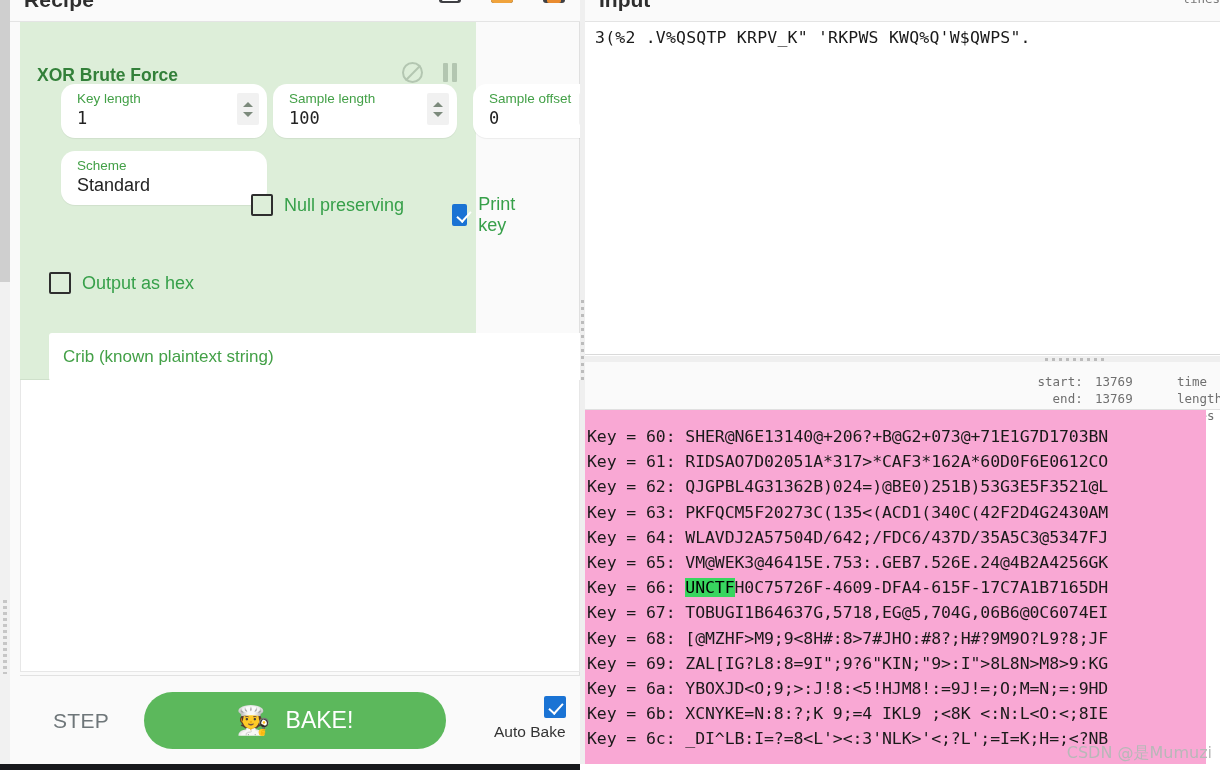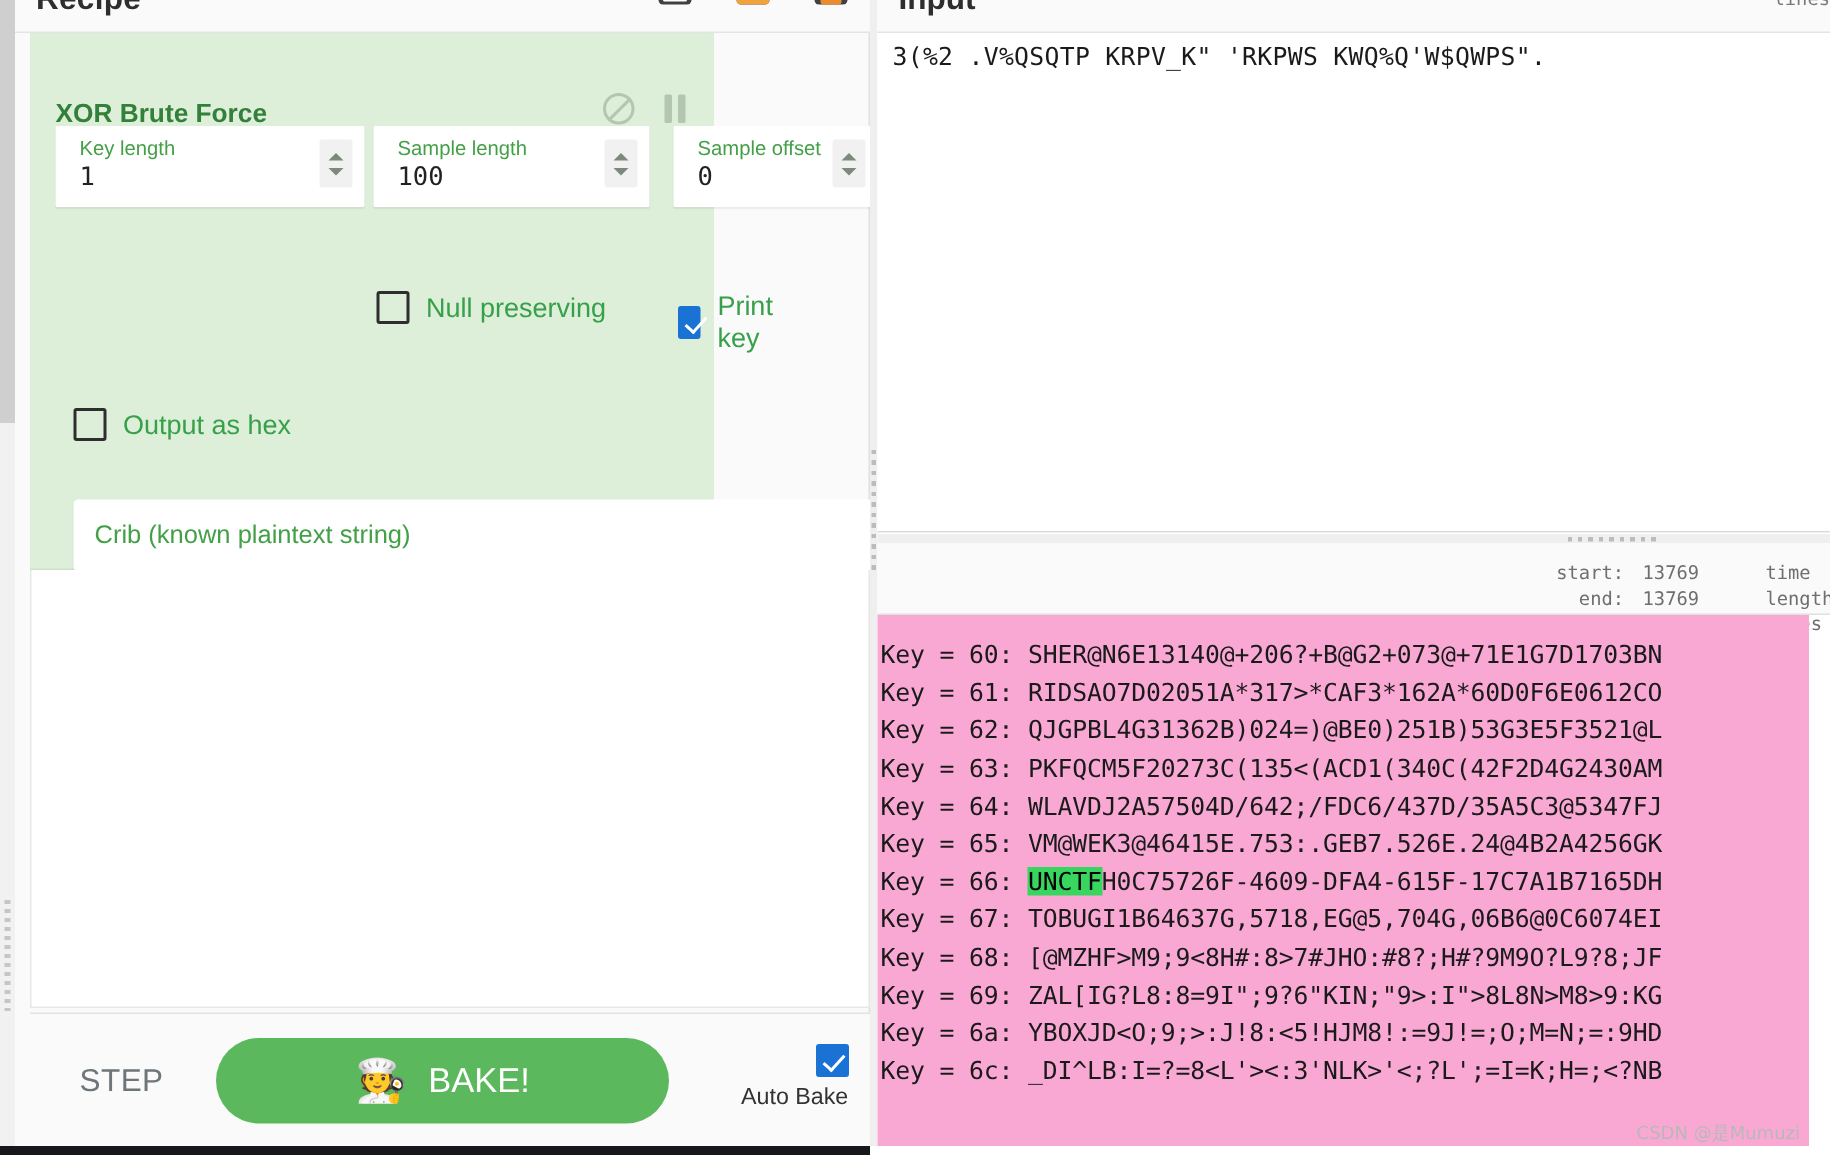--- a/index.html
+++ b/index.html
@@ -95,22 +95,23 @@
   .ic-pause { width: 16px; height: 19px; position: relative; }
   .ic-pause::before, .ic-pause::after {
     content: ""; position: absolute; top: 0; width: 5px; height: 19px;
     background: #b3c6b1; border-radius: 1px;
   }
   .ic-pause::before { left: 1px; }
   .ic-pause::after  { left: 10px; }
 
   
   .field {
-    position: absolute; background: #fff; border-radius: 1px;
+    position: absolute; background: #fff; border-radius: 14px;
     box-shadow: 0 1px 1px rgba(0,0,0,.06);
+    margin-left: 24px;
   }
   .field .lbl {
     position: absolute; left: 16px; top: 7px;
     font-size: 13.5px; color: #43a047;
   }
   .field .val {
     position: absolute; left: 16px; top: 24px;
     font-size: 17px; color: #222;
     font-family: "DejaVu Sans Mono", monospace;
   }
@@ -272,22 +273,22 @@
     position: relative;
     font-family: "DejaVu Sans Mono", monospace;
     font-size: 16.5px; color: #1a1a1a;
     white-space: pre; height: 25.2px; line-height: 25.2px;
     padding-left: 2px; letter-spacing: -0.1px;
   }
   .out-line.clipped { height: 14px; line-height: 12px; overflow: hidden; }
   .hl { background: #38d65f; color: #000; }
 
   .watermark {
-    position: absolute; right: 20px; bottom: 6px;
-    font-size: 12px; color: #b8b8b8;
+    position: absolute; right: 8px; bottom: 6px;
+    font-size: 16px; color: #b8b8b8;
     font-family: "DejaVu Sans", sans-serif;
   }
   .bottom-bar {
     position: absolute; left: 0; bottom: 0; width: 1220px; height: 6px;
     background: #17181c;
   }
   .bottom-bar .white { position:absolute; left:580px; top:0; width:640px; height:6px; background:#fff; }
 </style>
 </head>
 <body>
@@ -337,20 +338,24 @@
 
       <div class="field f-sampoff">
         <div class="lbl">Sample offset</div>
         <div class="val">0</div>
         <div class="spin">
           <i class="up"></i>
           <i class="down"></i>
         </div>
       </div>
 
+      <div class="field f-scheme">
+        <div class="lbl">Scheme</div>
+        <div class="val sans">Standard</div>
+      </div>
 
       <div class="cbrow cb-null">
         <div class="cbox"></div>
         <div class="cblabel">Null preserving</div>
       </div>
 
       <div class="cbrow cb-print">
         <div class="cbox checked"></div>
         <div class="cblabel">Print key</div>
       </div>
@@ -427,20 +432,21 @@
         <div class="out-line"><span>Key = 61: </span><span>RIDSAO7D02051A*317&gt;*CAF3*162A*60D0F6E0612CO</span></div>
         <div class="out-line"><span>Key = 62: </span><span>QJGPBL4G31362B)024=)@BE0)251B)53G3E5F3521@L</span></div>
         <div class="out-line"><span>Key = 63: </span><span>PKFQCM5F20273C(135&lt;(ACD1(340C(42F2D4G2430AM</span></div>
         <div class="out-line"><span>Key = 64: </span><span>WLAVDJ2A57504D/642;/FDC6/437D/35A5C3@5347FJ</span></div>
         <div class="out-line"><span>Key = 65: </span><span>VM@WEK3@46415E.753:.GEB7.526E.24@4B2A4256GK</span></div>
         <div class="out-line"><span>Key = 66: </span><span class="hl">UNCTF</span><span>H0C75726F-4609-DFA4-615F-17C7A1B7165DH</span></div>
         <div class="out-line"><span>Key = 67: </span><span>TOBUGI1B64637G,5718,EG@5,704G,06B6@0C6074EI</span></div>
         <div class="out-line"><span>Key = 68: </span><span>[@MZHF&gt;M9;9&lt;8H#:8&gt;7#JHO:#8?;H#?9M9O?L9?8;JF</span></div>
         <div class="out-line"><span>Key = 69: </span><span>ZAL[IG?L8:8=9I";9?6"KIN;"9&gt;:I"&gt;8L8N&gt;M8&gt;9:KG</span></div>
         <div class="out-line"><span>Key = 6a: </span><span>YBOXJD&lt;O;9;&gt;:J!8:&lt;5!HJM8!:=9J!=;O;M=N;=:9HD</span></div>
+        <div class="out-line"><span>Key = 6b: </span><span>XCNYKE=N:8:?;K 9;=4 IKL9 ;&lt;8K &lt;:N:L&lt;O:&lt;;8IE</span></div>
         <div class="out-line"><span>Key = 6c: </span><span>_DI^LB:I=?=8&lt;L'&gt;&lt;:3'NLK&gt;'&lt;;?L';=I=K;H=;&lt;?NB</span></div>
       </div>
 
     <div class="watermark">CSDN @是Mumuzi</div>
   </div>
 
   <div class="bottom-bar">
     <div class="white"></div>
   </div>
 </div>

